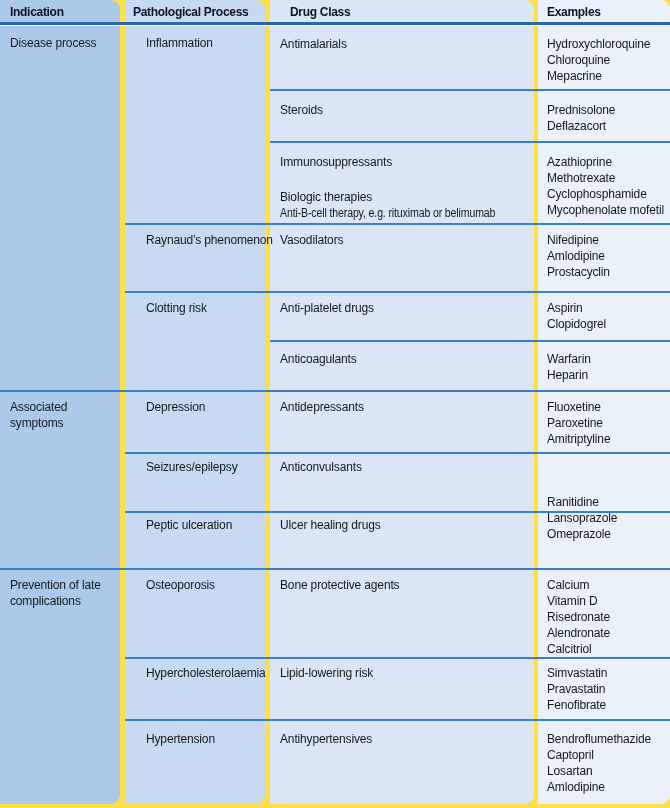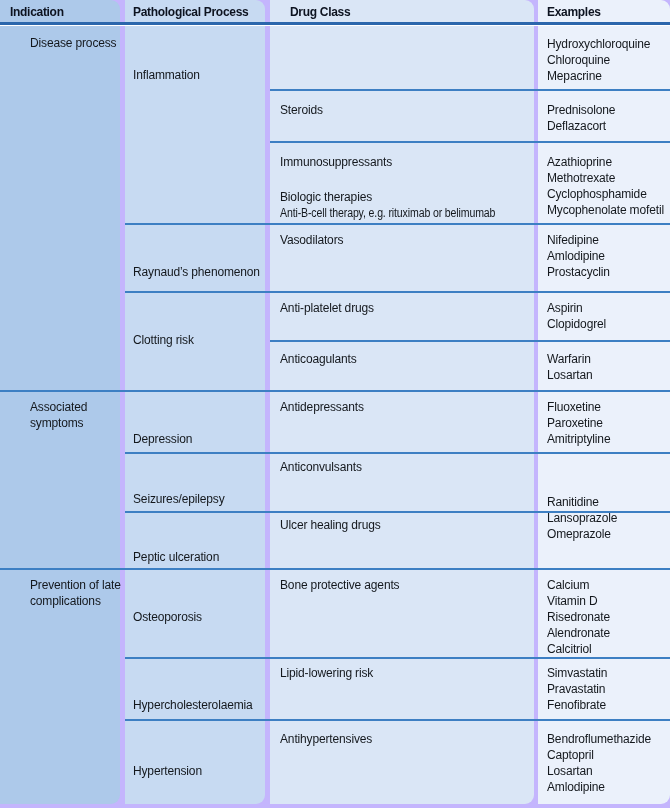--- a/index.html
+++ b/index.html
@@ -1,19 +1,19 @@
 <!DOCTYPE html>
 <html><head>
 <meta charset="utf-8">
 <style>
   html,body{margin:0;padding:0;background:#ffffff;}
   .table-wrap{
     position:relative;
     width:670px;height:808px;
-    background:#c4b5fd;
+    background:#fde047;
     font-family:"Liberation Sans", sans-serif;
     color:#14181d;
     overflow:hidden;
   }
   
   .colbg{position:absolute;top:0;height:804px;}
   .colbg.c1{left:0;width:120px;background:#adc9ea;border-radius:0 9px 9px 0;}
   .colbg.c2{left:125px;width:140px;background:#c7daf2;border-radius:0 9px 9px 0;}
   .colbg.c3{left:270px;width:264px;background:#dae6f6;border-radius:0 9px 9px 0;}
   .colbg.c4{left:538px;width:132px;background:#ebf1fb;border-radius:0 9px 9px 0;}
@@ -23,22 +23,22 @@
   .line.c24{left:125px;width:545px;}
   .line.c34{left:270px;width:400px;}
   .line.header{left:0;width:670px;height:3px;background:#2b66ac;box-shadow:0 1px 0 #ffffff;}
   
   .cell{
     position:absolute;
     font-size:12px;line-height:16px;
     letter-spacing:-0.15px;
     white-space:pre-line;
   }
-  .cell.col1{left:10px;width:106px;margin-left:20px;}
-  .cell.col2{left:133px;width:128px;margin-top:32px;}
+  .cell.col1{left:10px;width:106px;}
+  .cell.col2{left:146px;width:128px;}
   .cell.col3{left:280px;width:252px;white-space:nowrap;}
   .cell.col4{left:547px;width:122px;}
   .hdr{
     position:absolute;top:5px;
     font-size:12px;font-weight:bold;line-height:15px;
     letter-spacing:-0.3px;color:#0d1320;white-space:nowrap;
   }
   .hdr.h1{left:10px;}
   .hdr.h2{left:133px;}
   .hdr.h3{left:280px;padding-left:10px;}
@@ -80,20 +80,21 @@
   <div class="cell col2" style="top:35px">Inflammation</div>
   <div class="cell col2" style="top:232px">Raynaud’s phenomenon</div>
   <div class="cell col2" style="top:300px">Clotting risk</div>
   <div class="cell col2" style="top:399px">Depression</div>
   <div class="cell col2" style="top:459px">Seizures/epilepsy</div>
   <div class="cell col2" style="top:517px">Peptic ulceration</div>
   <div class="cell col2" style="top:577px">Osteoporosis</div>
   <div class="cell col2" style="top:665px">Hypercholesterolaemia</div>
   <div class="cell col2" style="top:731px">Hypertension</div>
 
+  <div class="cell col3" style="top:36px">Antimalarials</div>
   <div class="cell col3" style="top:102px">Steroids</div>
   <div class="cell col3" style="top:154px">Immunosuppressants</div>
   <div class="cell col3" style="top:189px"><span>Biologic therapies</span><br><span class="tight">Anti-B-cell therapy, e.g. rituximab or belimumab</span></div>
   <div class="cell col3" style="top:232px">Vasodilators</div>
   <div class="cell col3" style="top:300px">Anti-platelet drugs</div>
   <div class="cell col3" style="top:351px">Anticoagulants</div>
   <div class="cell col3" style="top:459px">Anticonvulsants</div>
   <div class="cell col3" style="top:399px">Antidepressants</div>
   <div class="cell col3" style="top:517px">Ulcer healing drugs</div>
   <div class="cell col3" style="top:577px">Bone protective agents</div>
@@ -108,21 +109,21 @@
   <div class="cell col4" style="top:154px">Azathioprine
 Methotrexate
 Cyclophosphamide
 Mycophenolate mofetil</div>
   <div class="cell col4" style="top:232px">Nifedipine
 Amlodipine
 Prostacyclin</div>
   <div class="cell col4" style="top:300px">Aspirin
 Clopidogrel</div>
   <div class="cell col4" style="top:351px">Warfarin
-Losartan</div>
+Heparin</div>
   <div class="cell col4" style="top:399px">Fluoxetine
 Paroxetine
 Amitriptyline</div>
   <div class="cell col4" style="top:494px">Ranitidine
 Lansoprazole
 Omeprazole</div>
   <div class="cell col4" style="top:577px">Calcium
 Vitamin D
 Risedronate
 Alendronate

